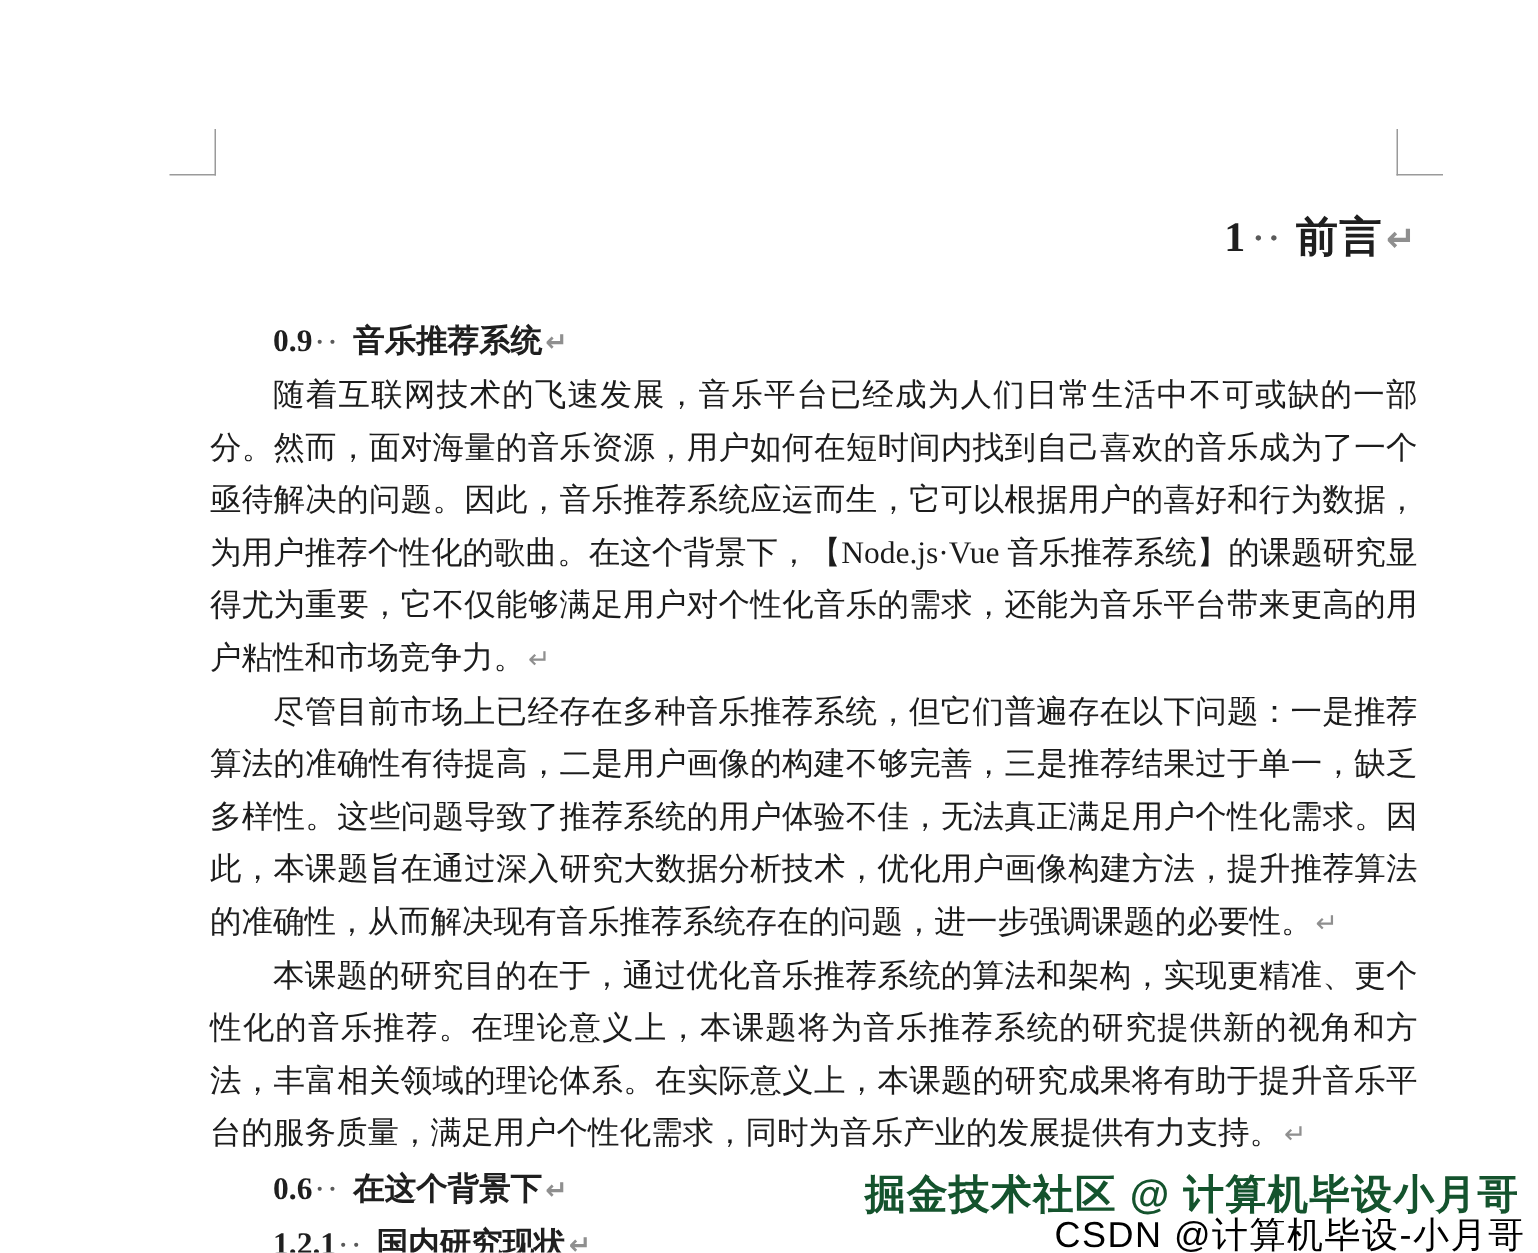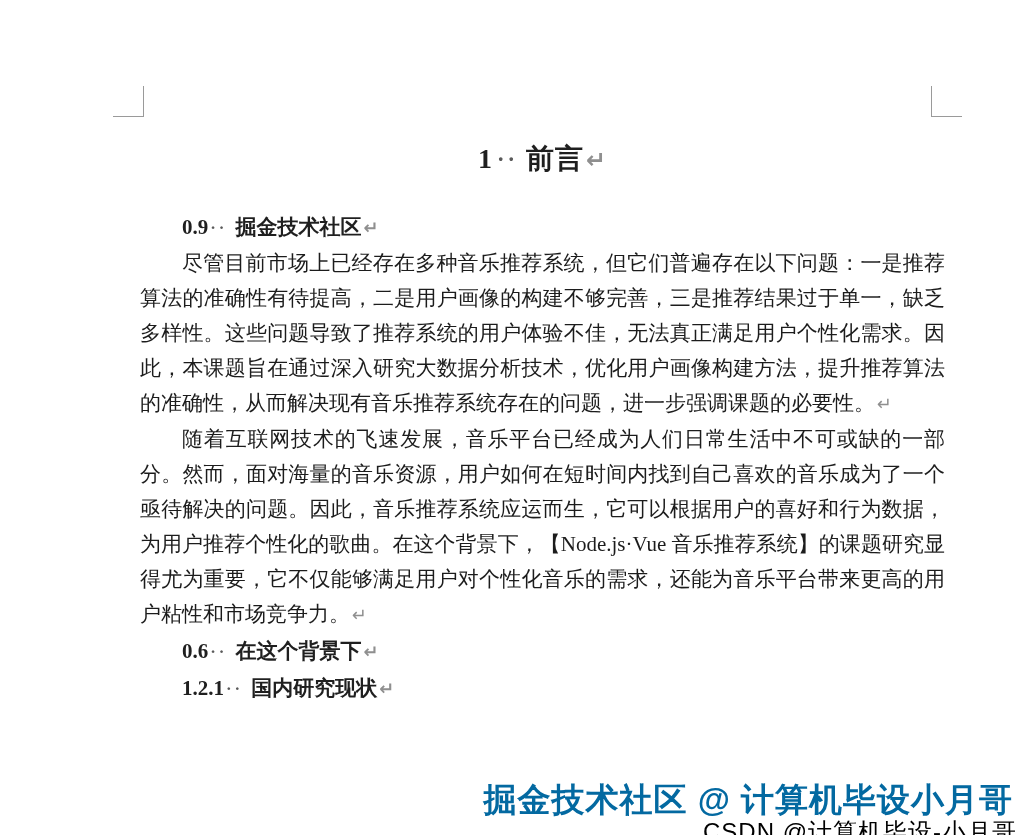--- a/index.html
+++ b/index.html
@@ -30,21 +30,21 @@
     left: 931px;
     border-left: 1px solid #9a9a9a;
     border-bottom: 1px solid #9a9a9a;
   }
   .content {
     position: absolute;
     left: 140px; top: 140px;
     width: 805px;
   }
   .doc-title {
-    text-align: center;
+    text-align: right;
     font-size: 28px;
     font-weight: bold;
     line-height: 38px;
     margin-bottom: 30px;
     letter-spacing: 1px;
   }
   .doc-title .num { margin-right: 2px; }
   h2.sec {
     font-size: 21px;
     font-weight: bold;
@@ -76,23 +76,23 @@
   .watermark {
     position: absolute;
     right: 12px;
     top: 778px;
     text-align: right;
     font-family: "Liberation Sans", "DejaVu Sans", sans-serif;
     white-space: nowrap;
     pointer-events: none;
   }
   .watermark .wm-line1 {
-    font-size: 33px;
+    font-size: 27px;
     font-weight: bold;
-    color: #0369a1;
+    color: #14532d;
     letter-spacing: 1px;
     text-shadow: 2px 2px 0 #ffffff, 3px 3px 2px rgba(255,255,255,0.95);
     margin-left: 32px;
   }
   .watermark .wm-line2 {
     font-size: 24px;
     color: #000000;
     margin-top: -7px;
     margin-right: -4px;
     letter-spacing: 1px;
@@ -107,31 +107,34 @@
   <div class="crop-mark left"></div>
   <div class="crop-mark right"></div>
 
   <div class="content">
 
     <h1 class="doc-title">
       <span class="num">1</span><span class="dots">··</span><span>前言</span><span class="pmark">↵</span>
     </h1>
 
     <h2 class="sec">
-      <span>0.9</span><span class="dots">··</span><span>掘金技术社区</span><span class="pmark">↵</span>
+      <span>0.9</span><span class="dots">··</span><span>音乐推荐系统</span><span class="pmark">↵</span>
     </h2>
+
+    <p class="body-para">
+      <span>随着互联网技术的飞速发展，音乐平台已经成为人们日常生活中不可或缺的一部分。然而，面对海量的音乐资源，用户如何在短时间内找到自己喜欢的音乐成为了一个亟待解决的问题。因此，音乐推荐系统应运而生，它可以根据用户的喜好和行为数据，为用户推荐个性化的歌曲。在这个背景下，【Node.js·Vue 音乐推荐系统】的课题研究显得尤为重要，它不仅能够满足用户对个性化音乐的需求，还能为音乐平台带来更高的用户粘性和市场竞争力。</span><span class="pmark">↵</span>
+    </p>
 
     <p class="body-para">
       <span>尽管目前市场上已经存在多种音乐推荐系统，但它们普遍存在以下问题：一是推荐算法的准确性有待提高，二是用户画像的构建不够完善，三是推荐结果过于单一，缺乏多样性。这些问题导致了推荐系统的用户体验不佳，无法真正满足用户个性化需求。因此，本课题旨在通过深入研究大数据分析技术，优化用户画像构建方法，提升推荐算法的准确性，从而解决现有音乐推荐系统存在的问题，进一步强调课题的必要性。</span><span class="pmark">↵</span>
     </p>
 
     <p class="body-para">
-      <span>随着互联网技术的飞速发展，音乐平台已经成为人们日常生活中不可或缺的一部分。然而，面对海量的音乐资源，用户如何在短时间内找到自己喜欢的音乐成为了一个亟待解决的问题。因此，音乐推荐系统应运而生，它可以根据用户的喜好和行为数据，为用户推荐个性化的歌曲。在这个背景下，【Node.js·Vue 音乐推荐系统】的课题研究显得尤为重要，它不仅能够满足用户对个性化音乐的需求，还能为音乐平台带来更高的用户粘性和市场竞争力。</span><span class="pmark">↵</span>
+      <span>本课题的研究目的在于，通过优化音乐推荐系统的算法和架构，实现更精准、更个性化的音乐推荐。在理论意义上，本课题将为音乐推荐系统的研究提供新的视角和方法，丰富相关领域的理论体系。在实际意义上，本课题的研究成果将有助于提升音乐平台的服务质量，满足用户个性化需求，同时为音乐产业的发展提供有力支持。</span><span class="pmark">↵</span>
     </p>
-
 
     <h2 class="sec">
       <span>0.6</span><span class="dots">··</span><span>在这个背景下</span><span class="pmark">↵</span>
     </h2>
 
     <h2 class="sec">
       <span>1.2.1</span><span class="dots">··</span><span>国内研究现状</span><span class="pmark">↵</span>
     </h2>
 
   </div>

